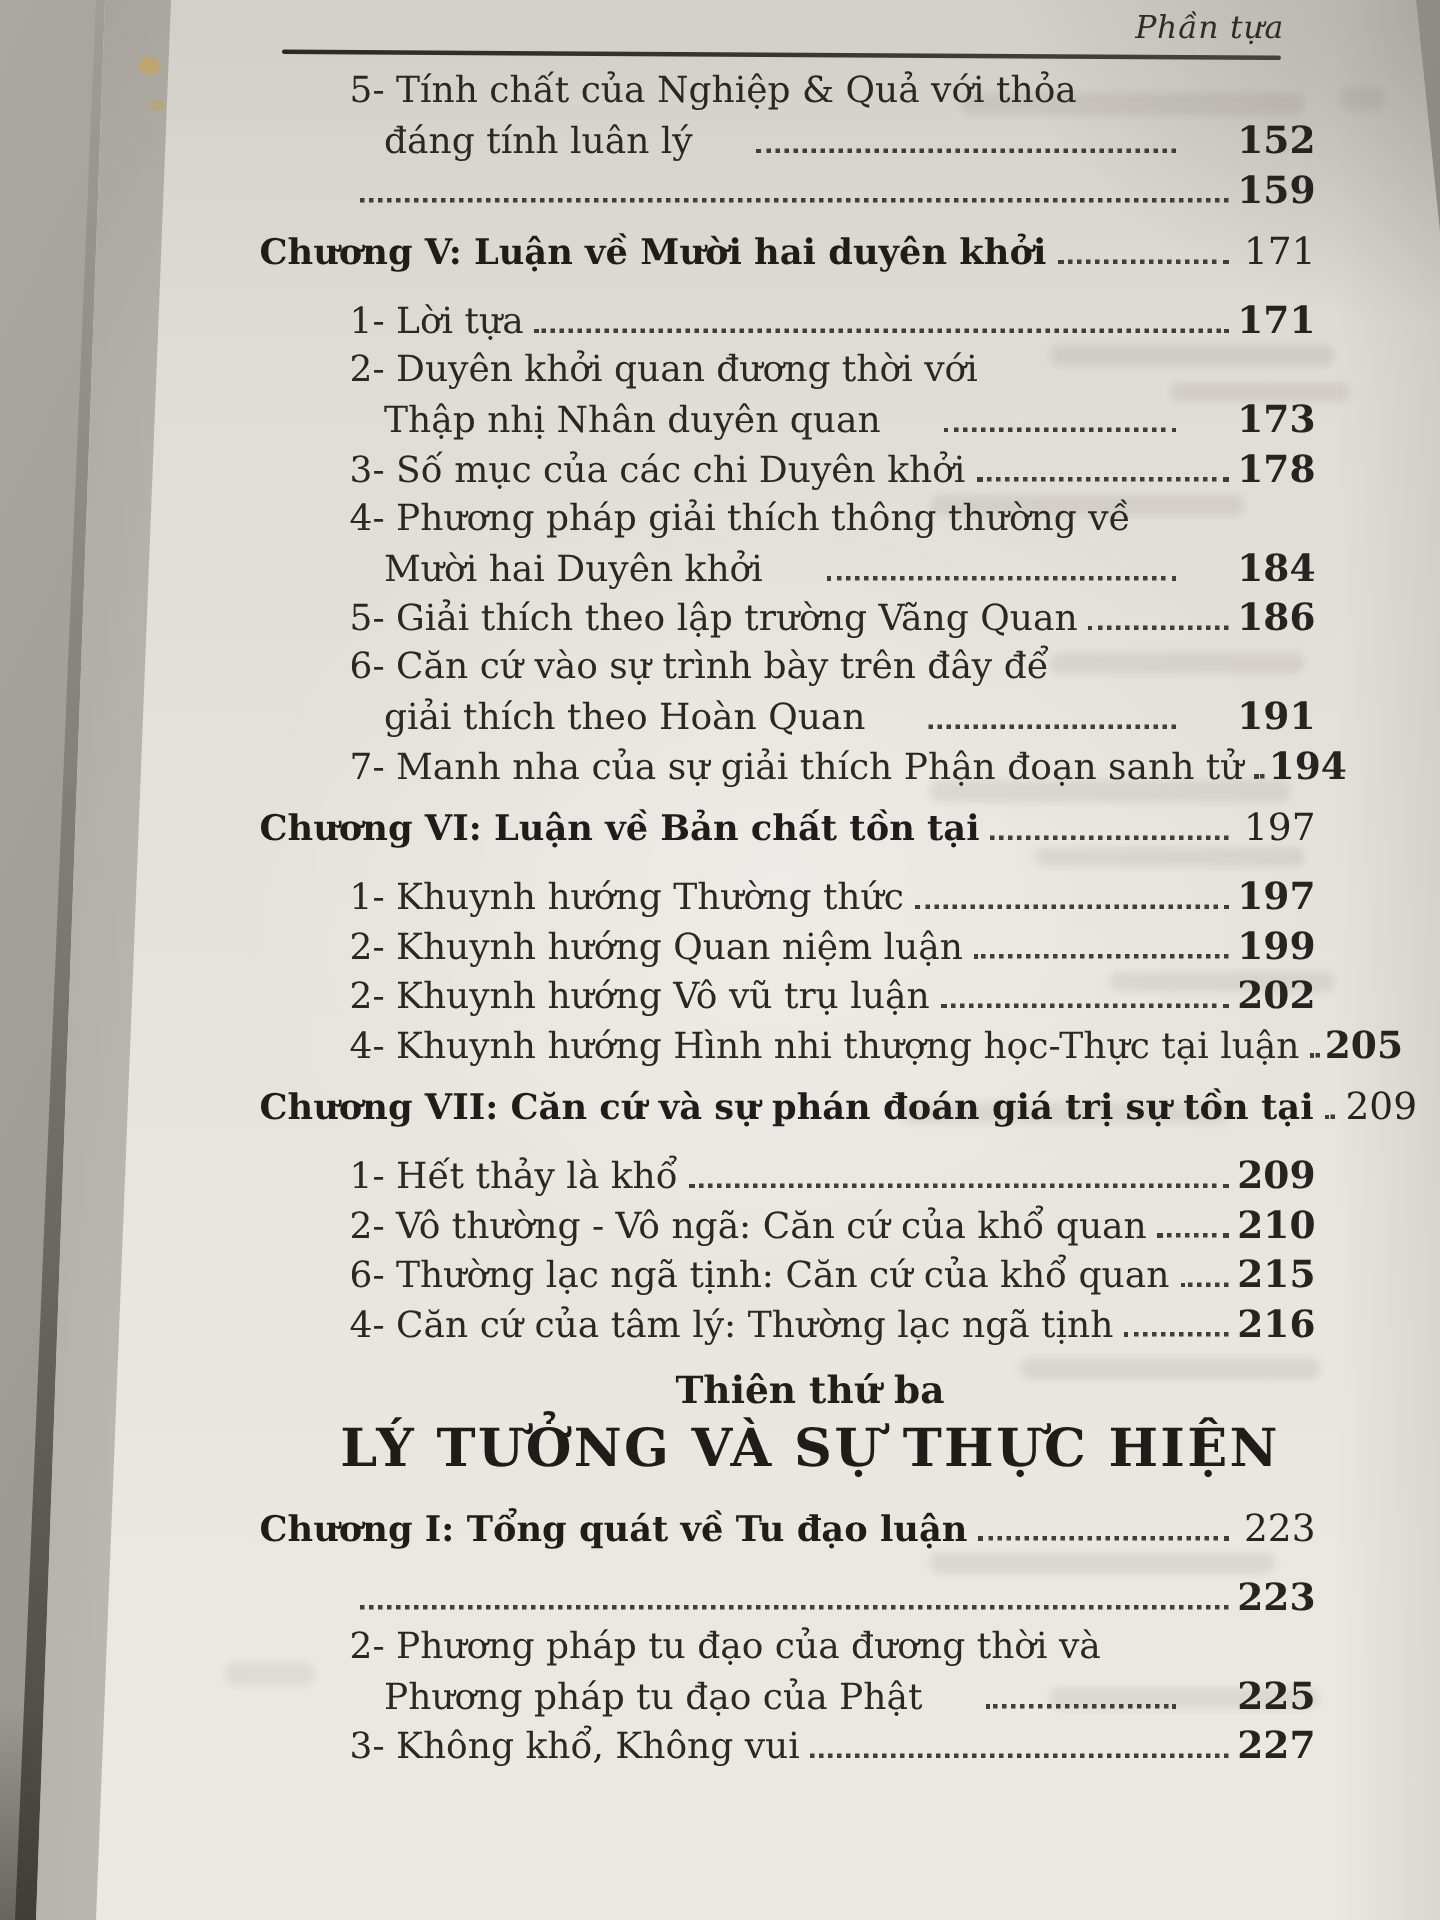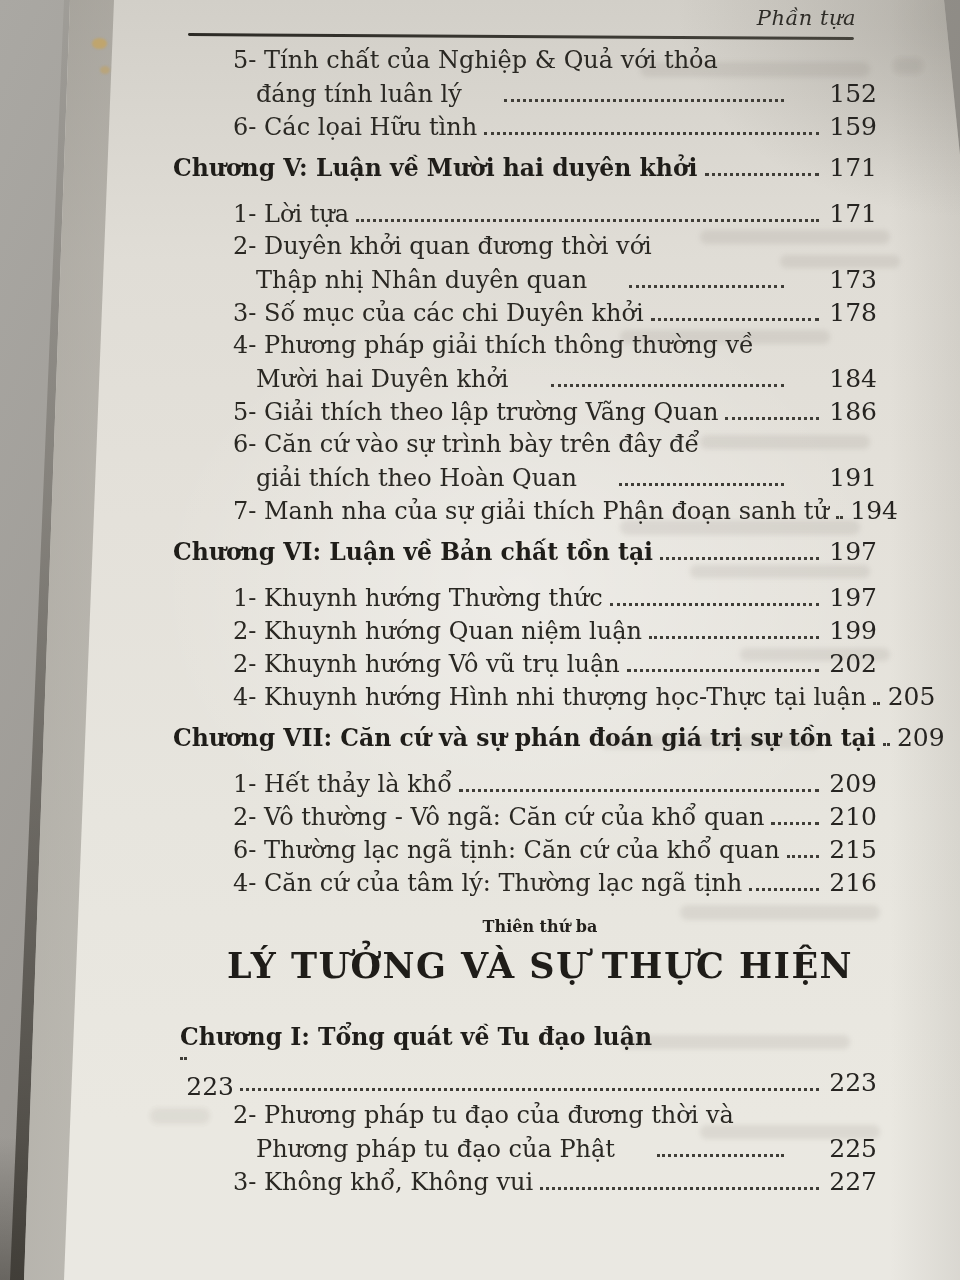--- a/index.html
+++ b/index.html
@@ -38,28 +38,28 @@
   .header-rule{
     position:absolute;top:33px;left:188px;width:666px;height:3px;border-radius:2px;
     background:linear-gradient(90deg,#2c2a25,#45433c);
     transform:rotate(.35deg);transform-origin:left center;
   }
   .toc{position:absolute;top:44px;left:0;right:0;color:#2a2823;}
   .row{display:flex;align-items:baseline;height:33px;line-height:33px;
     padding-left:233px;padding-right:83px;font-size:24px;white-space:nowrap;}
   .row .label{flex:0 0 auto;}
   .row .dots{flex:1 1 auto;min-width:4px;border-bottom:3px dotted #403e38;margin:0 4px 7px 7px;}
-  .row .pagenum{flex:0 0 auto;min-width:54px;text-align:right;font-size:25px;color:#262421;}
+  .row .pagenum{flex:0 0 auto;min-width:54px;text-align:right;font-size:25px;color:#262421;font-weight:bold;}
   .row.cont{padding-left:256px;gap:35px;}
   .row.chapter{height:40px;line-height:40px;margin:5px 0 9px;padding-left:173px;
     font-weight:bold;font-size:23.5px;color:#1f1d19;}
   .row.chapter .pagenum{font-weight:normal;}
-  .row.chapter.after-part{margin-top:30px;flex-direction:column;}
+  .row.chapter.after-part{margin-top:12px;}
   .row.part{height:36px;line-height:36px;margin-top:10px;justify-content:center;
-    padding-left:170px;padding-right:50px;font-weight:bold;font-size:16px;color:#221f1b;}
+    padding-left:170px;padding-right:50px;font-weight:bold;font-size:25px;color:#221f1b;}
   .row.part-title{height:42px;line-height:42px;margin-bottom:8px;justify-content:center;
     padding-left:170px;padding-right:50px;font-weight:bold;font-size:35px;letter-spacing:1.5px;color:#1f1d19;}
 </style>
 </head>
 <body>
 
 <div class="scene">
   <div class="corner-dark"></div>
   <div class="stack-edge"></div>
 
@@ -91,21 +91,20 @@
     <div class="toc" id="toc">
         <div class="row wrap">
           <span class="label">5- Tính chất của Nghiệp &amp; Quả với thỏa</span>
         </div>
         <div class="row cont">
           <span class="label">đáng tính luân lý</span>
           <span class="dots"></span>
           <span class="pagenum">152</span>
         </div>
         <div class="row item">
-          <span class="label">6- Các lọai Hữu tình</span>
           <span class="dots"></span>
           <span class="pagenum">159</span>
         </div>
         <div class="row chapter">
           <span class="label">Chương V: Luận về Mười hai duyên khởi</span>
           <span class="dots"></span>
           <span class="pagenum">171</span>
         </div>
         <div class="row item">
           <span class="label">1- Lời tựa</span>

